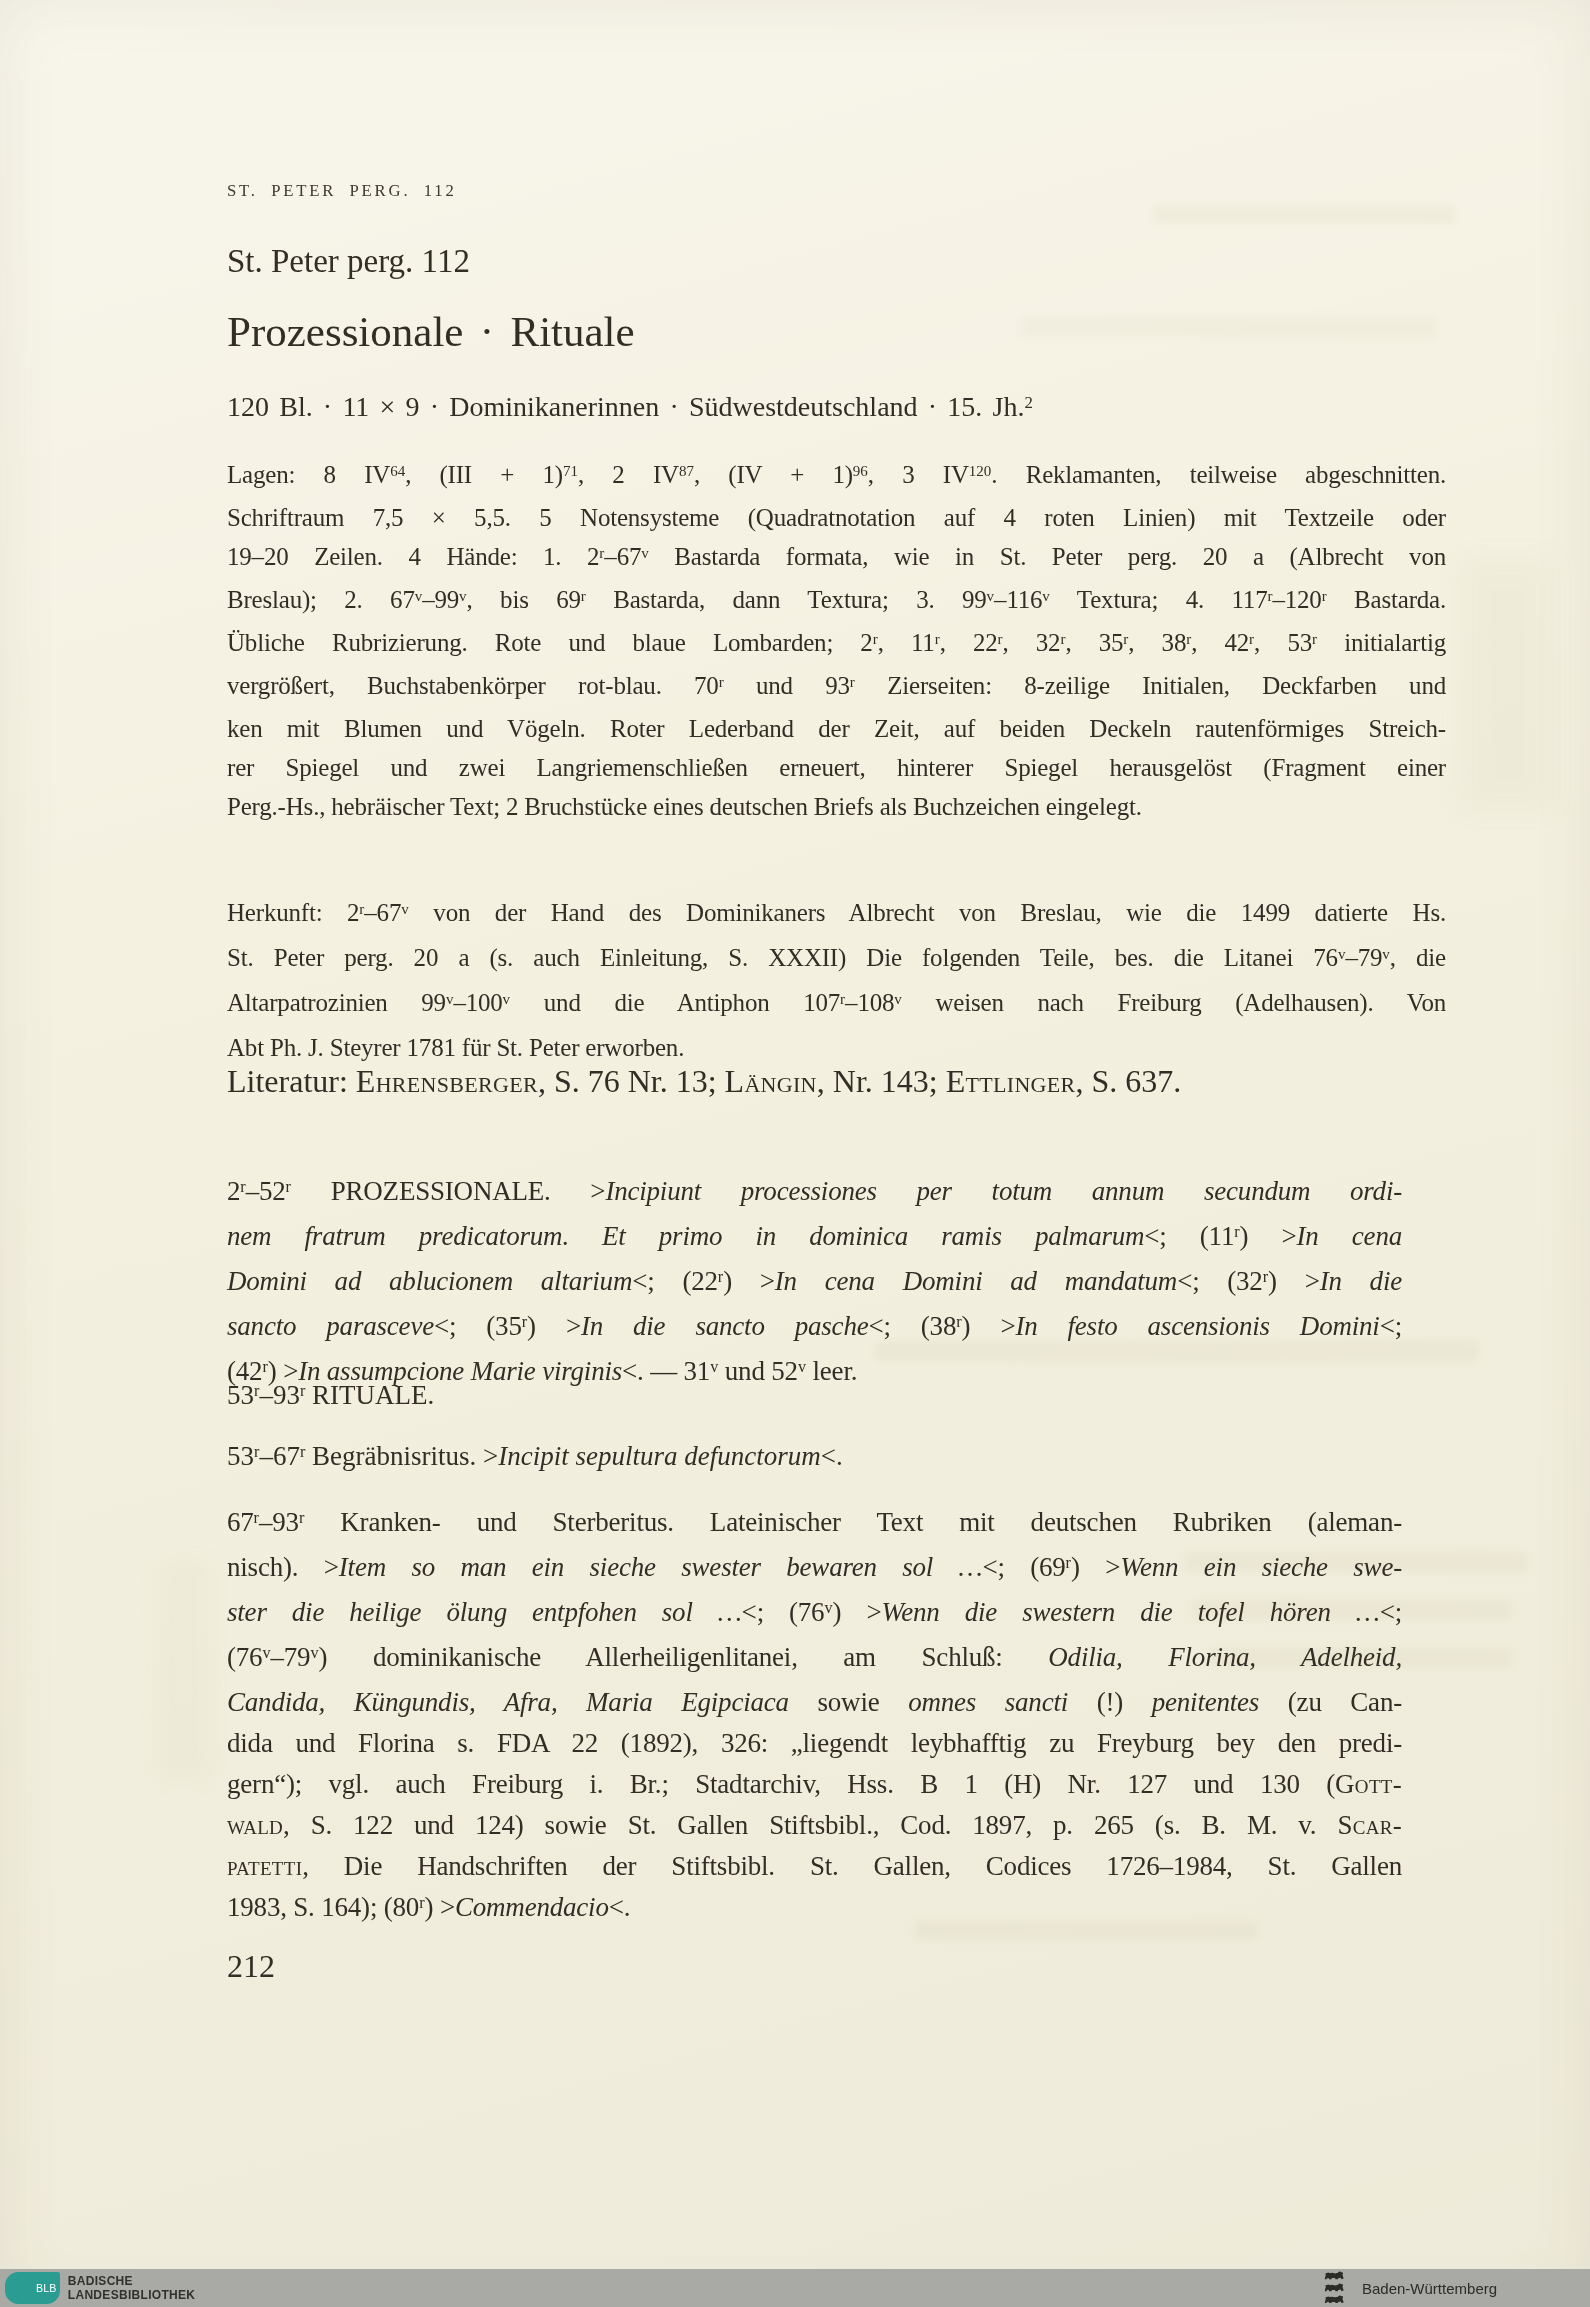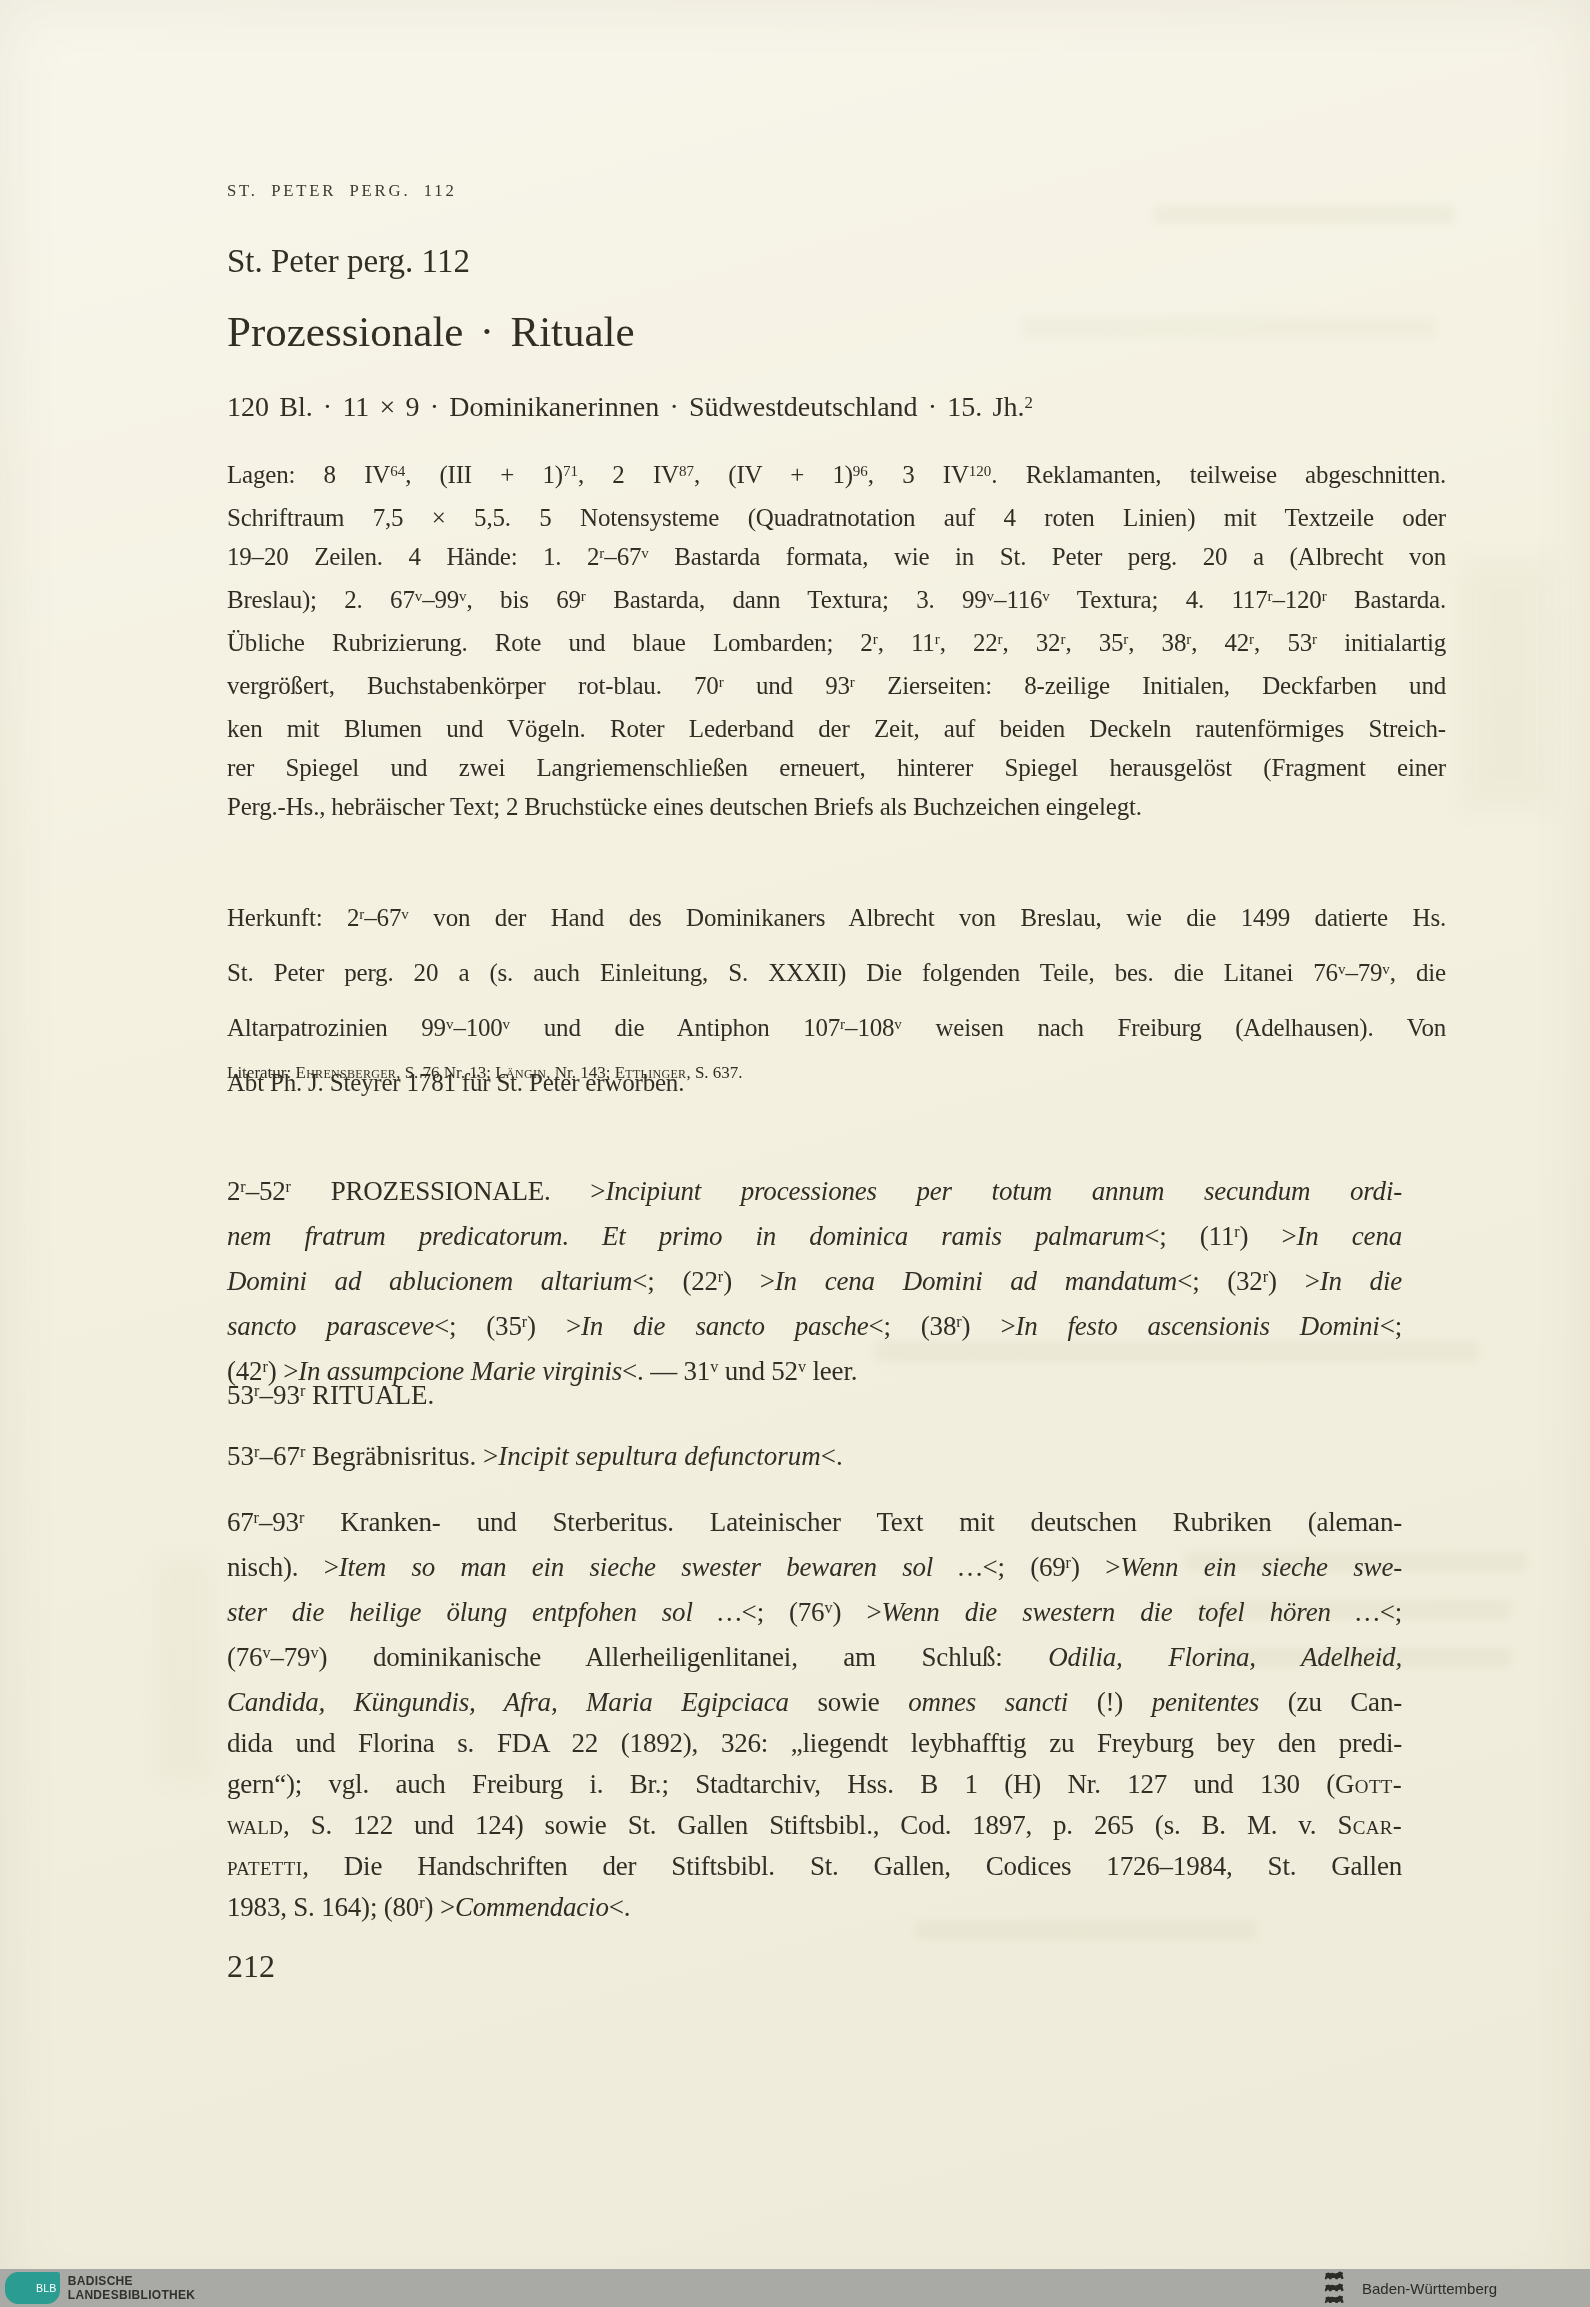--- a/index.html
+++ b/index.html
@@ -15,22 +15,22 @@
   .block { position:absolute; left:0; }
 
   .running-head { top:181px; font-size:16.7px; letter-spacing:2.8px; word-spacing:6.4px; color:#3e392f; }
   .shelfmark    { top:243px; font-size:33px; }
   .main-title   { top:307px; font-size:43px; word-spacing:5.6px; }
   .subtitle     { top:391px; font-size:28px; word-spacing:3.2px; }
 
   .body-par  { top:455px;  font-size:25px; width:1219px; letter-spacing:-0.2px; }
   .body-par .line { line-height:39px; }
   .prov-par  { top:892px; font-size:25px; width:1219px; letter-spacing:-0.2px; }
-  .prov-par .line { line-height:51px; }
-  .lit-line  { top:1063px; font-size:17px; }
+  .prov-par .line { line-height:41px; }
+  .lit-line  { top:1063px; font-size:32px; }
   .sec1      { top:1171px; font-size:27px; width:1175px; letter-spacing:-0.2px;font-family:Liberation Serif, serif; }
   .sec1 .line { line-height:41px; }
   .rit-head  { top:1380px; font-size:27px; }
   .beg-line  { top:1441px; font-size:27px; }
   .sec2      { top:1502px; font-size:27px; width:1175px; letter-spacing:-0.2px; }
   .sec2 .line { line-height:41px; }
   .page-num  { top:1948px; font-size:32px; }
 
   .justify .line { text-align:justify; text-align-last:justify; }
   .justify .line:last-child { text-align-last:left; }

